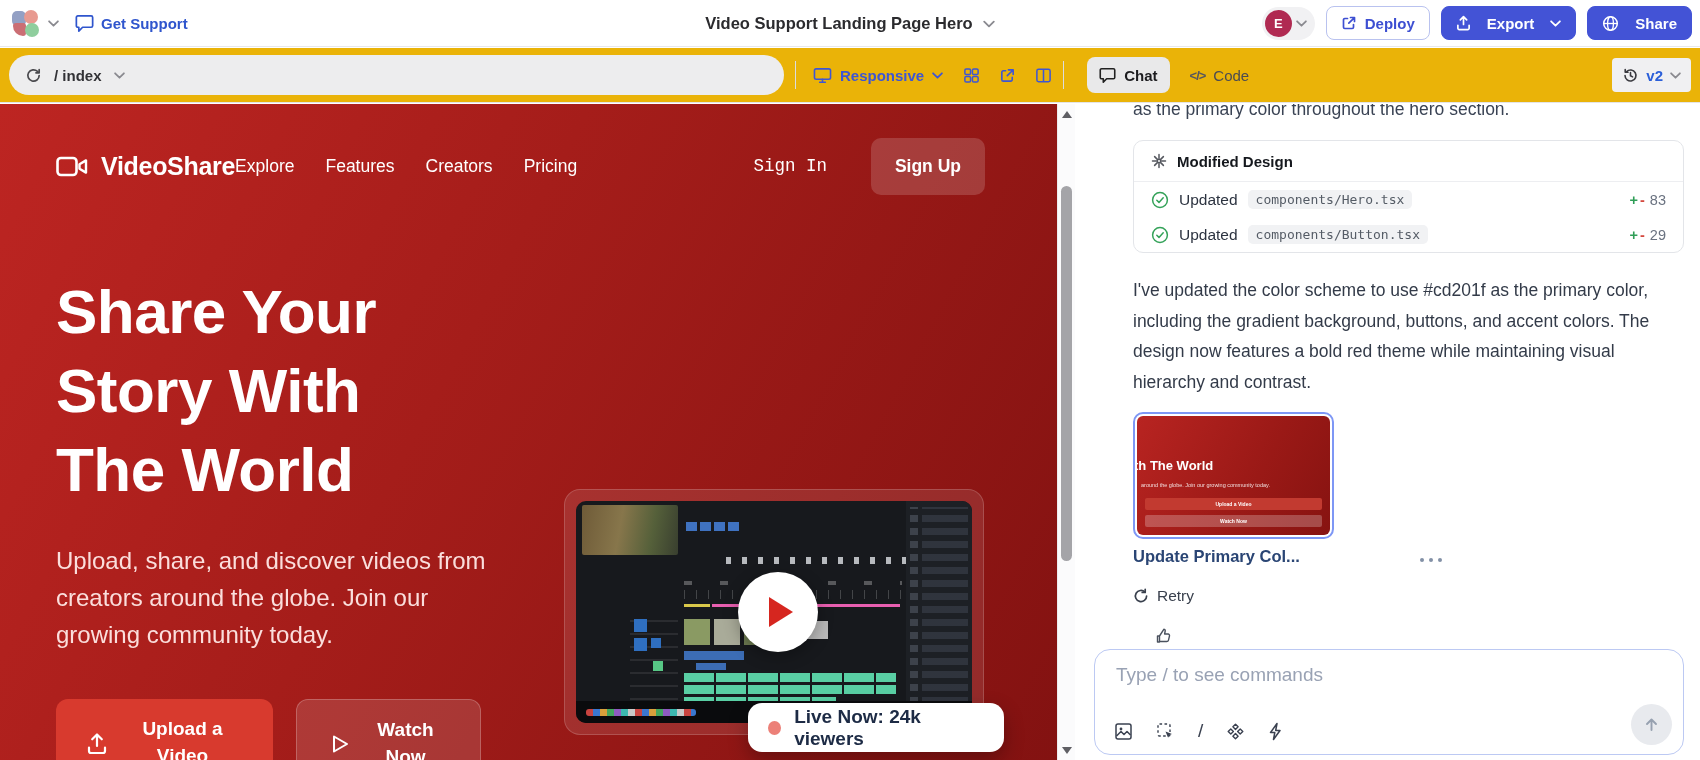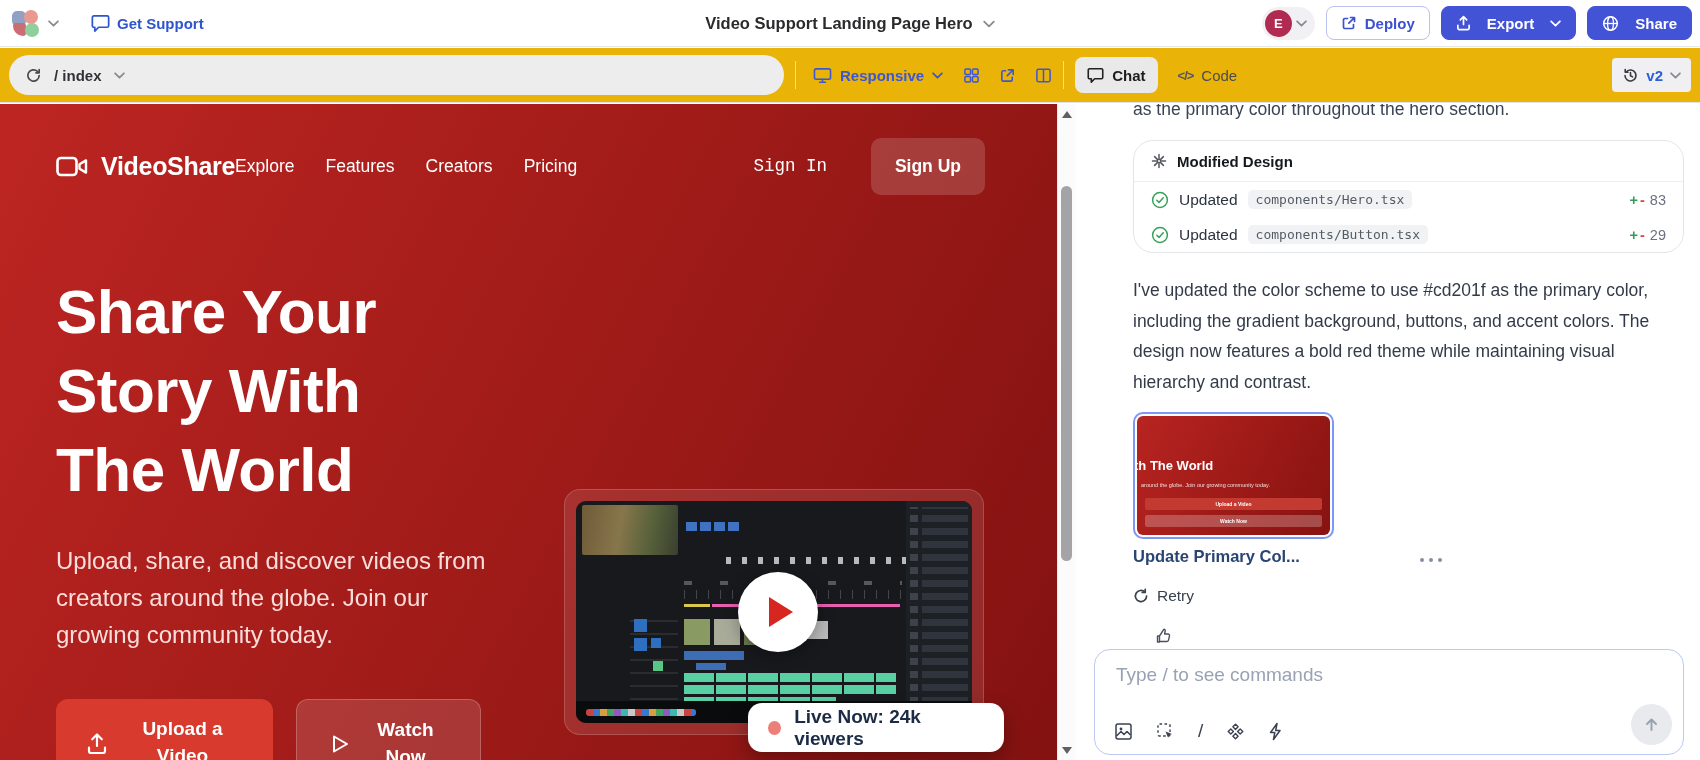--- a/index.html
+++ b/index.html
@@ -10,41 +10,41 @@
   
   .topbar { position:absolute; top:0; left:0; width:1700px; height:47px;
             background:#fff; border-bottom:1px solid #e8e8ea; display:flex; align-items:center; padding:0 8px; z-index:30; }
   .logo { position:relative; width:27px; height:27px; margin-left:4px; flex:0 0 auto; }
   .logo .sh { position:absolute; }
   .l-tl { left:0; top:1px; width:14px; height:15px; border-radius:5px; background:#93a0c4; }
   .l-tr { left:12px; top:0; width:14px; height:14px; border-radius:50%; background:#e89a90; }
   .l-bl { left:1px; top:13px; width:13px; height:13px; border-radius:3px 3px 3px 10px; background:#cb6e74; }
   .l-br { left:13px; top:13px; width:14px; height:14px; border-radius:50%; background:#8fce9d; }
   .chev { color:#8a8a90; }
-  .support { display:flex; align-items:center; gap:7px; margin-left:32px; color:#2f55cd; font-size:15px; font-weight:600; cursor:pointer; }
+  .support { display:flex; align-items:center; gap:7px; margin-left:16px; color:#2f55cd; font-size:15px; font-weight:600; cursor:pointer; }
   .doc-title { position:absolute; left:0; right:0; top:0; height:47px; display:flex; align-items:center; justify-content:center; gap:10px; pointer-events:none; }
   .doc-title span { font-size:16.5px; font-weight:700; color:#2b2b2e; }
   .tb-right { margin-left:auto; display:flex; align-items:center; gap:11px; }
   .avatar-pill { display:flex; align-items:center; gap:4px; background:#f1f1f3; border-radius:18px; padding:3px 8px 3px 3px; cursor:pointer; }
   .avatar { width:27px; height:27px; border-radius:50%; background:#b02a52; color:#fff; font-size:13px; font-weight:700; display:flex; align-items:center; justify-content:center; }
   .btn { display:flex; align-items:center; gap:8px; height:34px; border-radius:8px; padding:0 14px; font-size:15px; font-weight:600; cursor:pointer; }
   .btn-outline { background:#fff; border:1px solid #b9c2ef; color:#3d4fd2; }
   .btn-solid { background:#4353d6; border:1px solid #4353d6; color:#fff;gap:16px; }
 
   
   .toolbar2 { position:absolute; top:48px; left:0; width:1700px; height:55px; background:#eab308;
               border-bottom:1px solid #e4e4e6; display:flex; align-items:center; padding:0 9px; z-index:29; }
   .urlbar { width:775px; height:40px; background:#ededee; border-radius:21px; display:flex; align-items:center; gap:12px; padding:0 16px; color:#3c3c40; }
   .urlbar .path { font-size:15px; font-weight:700; color:#323236; }
   .t2-div { width:1px; height:28px; background:#dcdcdf; margin:0 11px; }
   .device { display:flex; align-items:center; gap:8px; color:#3d56d4; font-size:15px; font-weight:600; margin-left:6px; cursor:pointer; }
   .t2-icons { display:flex; align-items:center; gap:19px; margin-left:20px; color:#3d56d4; }
   .t2-icons .ic { cursor:pointer; }
   .tab { display:flex; align-items:center; gap:8px; height:36px; padding:0 12px; border-radius:8px; font-size:15px; cursor:pointer; }
-  .tab-active { background:#e9e9ea; color:#1c1c1f; font-weight:700; }
+  .tab-active { background:#e9e9ea; color:#1c1c1f; font-weight:700;margin-left:12px; }
   .tab-idle { color:#4b4b52; font-weight:500; margin-left:8px; }
   .tab-idle .code-glyph { font-size:13px; font-weight:700; color:#56565e; letter-spacing:-1px; }
   .vbtn { margin-left:auto; display:flex; align-items:center; gap:7px; height:34px; padding:0 10px; background:#f0f0f2; border-radius:4px; cursor:pointer; }
   .vbtn .v { color:#2b5fd9; font-size:15px; font-weight:700; }
 
   
   .content { position:absolute; top:104px; left:0; width:1700px; height:656px; display:flex; }
 
   
   .preview { position:relative; width:1057px; height:656px; overflow:hidden;
@@ -124,21 +124,21 @@
   
   .sbar { position:relative; width:18px; height:656px; background:#fbfbfc; border-left:1px solid #ececee; }
   .sb-arrow { position:absolute; left:4px; width:0; height:0; border-left:5px solid transparent; border-right:5px solid transparent; cursor:pointer; }
   .sb-up { top:7px; border-bottom:7px solid #5f5f64; }
   .sb-down { bottom:6px; border-top:7px solid #5f5f64; }
   .sb-thumb { position:absolute; left:3px; top:82px; width:11px; height:375px; border-radius:6px; background:#a4a4a8; cursor:grab; }
 
   
   .chat { position:relative; flex:1; height:656px; background:#fff; overflow:hidden; }
   .c-prevline { position:absolute; left:58px; top:-5px; font-size:17.5px; color:#3a4354; }
-  .c-card { position:absolute; left:58px; right:16px; top:36px; height:113px; border:1px solid #e3e5e9; border-radius:20px; background:#fff; }
+  .c-card { position:absolute; left:58px; right:16px; top:36px; height:113px; border:1px solid #e3e5e9; border-radius:10px; background:#fff; }
   .c-card-h { display:flex; align-items:center; gap:10px; height:41px; padding:0 17px; border-bottom:1px solid #edeef1; }
   .c-card-h b { font-size:15px; font-weight:700; color:#15181d; }
   .c-row { display:flex; align-items:center; gap:10px; padding:0 17px; height:35px; }
   .c-row .act { font-size:15.5px; color:#2c3340; }
   .c-chip { font-family:"DejaVu Sans Mono", monospace; font-size:13px; color:#555c66; background:#f1f2f4; border-radius:5px; padding:2px 8px; }
   .c-diff { margin-left:auto; display:flex; align-items:center; gap:2px; font-size:14.5px; }
   .c-diff .plus { color:#2f9e57; font-weight:700; }
   .c-diff .minus { color:#d4483e; font-weight:700; }
   .c-diff .num { color:#6a7280; margin-left:3px; }
   .c-msg { position:absolute; left:58px; top:171px; width:545px; font-size:17.5px; line-height:30.5px; color:#333b49; }

